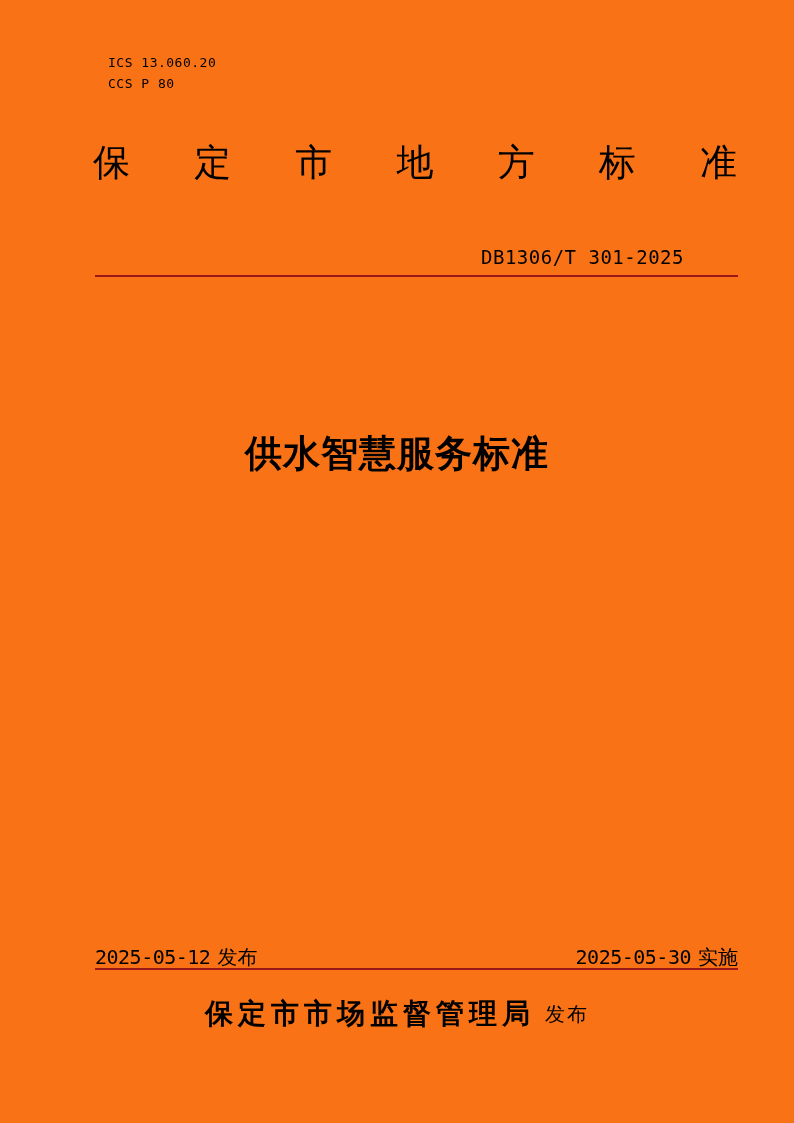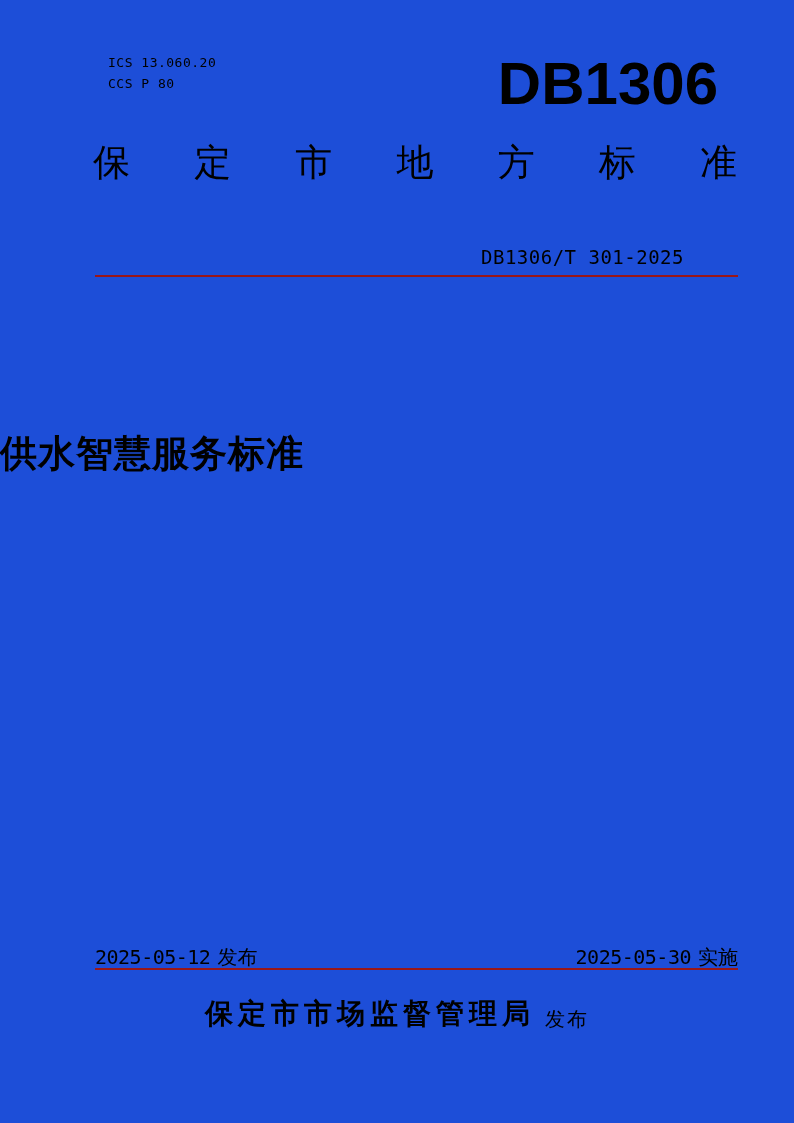--- a/index.html
+++ b/index.html
@@ -4,21 +4,21 @@
 <style>
   * { margin: 0; padding: 0; box-sizing: border-box; }
   html, body { background: #e8e8e8; }
   body { font-family: "Liberation Sans", sans-serif; }
 
   .page {
     position: relative;
     width: 794px;
     height: 1123px;
     margin: 0 auto;
-    background: #1d4ed8;
+    background: #f97316;
     color: #000000;
     overflow: hidden;
   }
 
   
   .ics-block {
     position: absolute;
     left: 108px;
     top: 52px;
     font-family: "DejaVu Sans Mono", monospace;
@@ -75,21 +75,21 @@
   }
   .rule-top { top: 275px; }
   .rule-bottom { top: 968px; }
 
   
   .doc-title {
     position: absolute;
     top: 429px;
     left: 0;
     width: 100%;
-    text-align: left;
+    text-align: center;
     font-size: 37px;
     font-weight: 700;
     letter-spacing: 1px;
     color: #000;
   }
 
   
   .dates-row {
     position: absolute;
     left: 95px;
@@ -113,21 +113,21 @@
   }
 
   
   .publisher-line {
     position: absolute;
     left: 0;
     top: 995px;
     width: 100%;
     display: flex;
     justify-content: center;
-    align-items: flex-end;
+    align-items: center;
     color: #000;
   }
   .publisher-name {
     font-size: 28px;
     font-weight: 700;
     letter-spacing: 5px;
   }
   .publisher-suffix {
     font-size: 20px;
     font-weight: 500;
@@ -138,21 +138,20 @@
 </head>
 <body>
 
 <div class="page">
 
   <div class="ics-block">
     <div>ICS 13.060.20</div>
     <div>CCS P 80</div>
   </div>
 
-  <div class="db-code">DB1306</div>
 
   <div class="standard-name-line">
     <span>保</span>
     <span>定</span>
     <span>市</span>
     <span>地</span>
     <span>方</span>
     <span>标</span>
     <span>准</span>
   </div>

